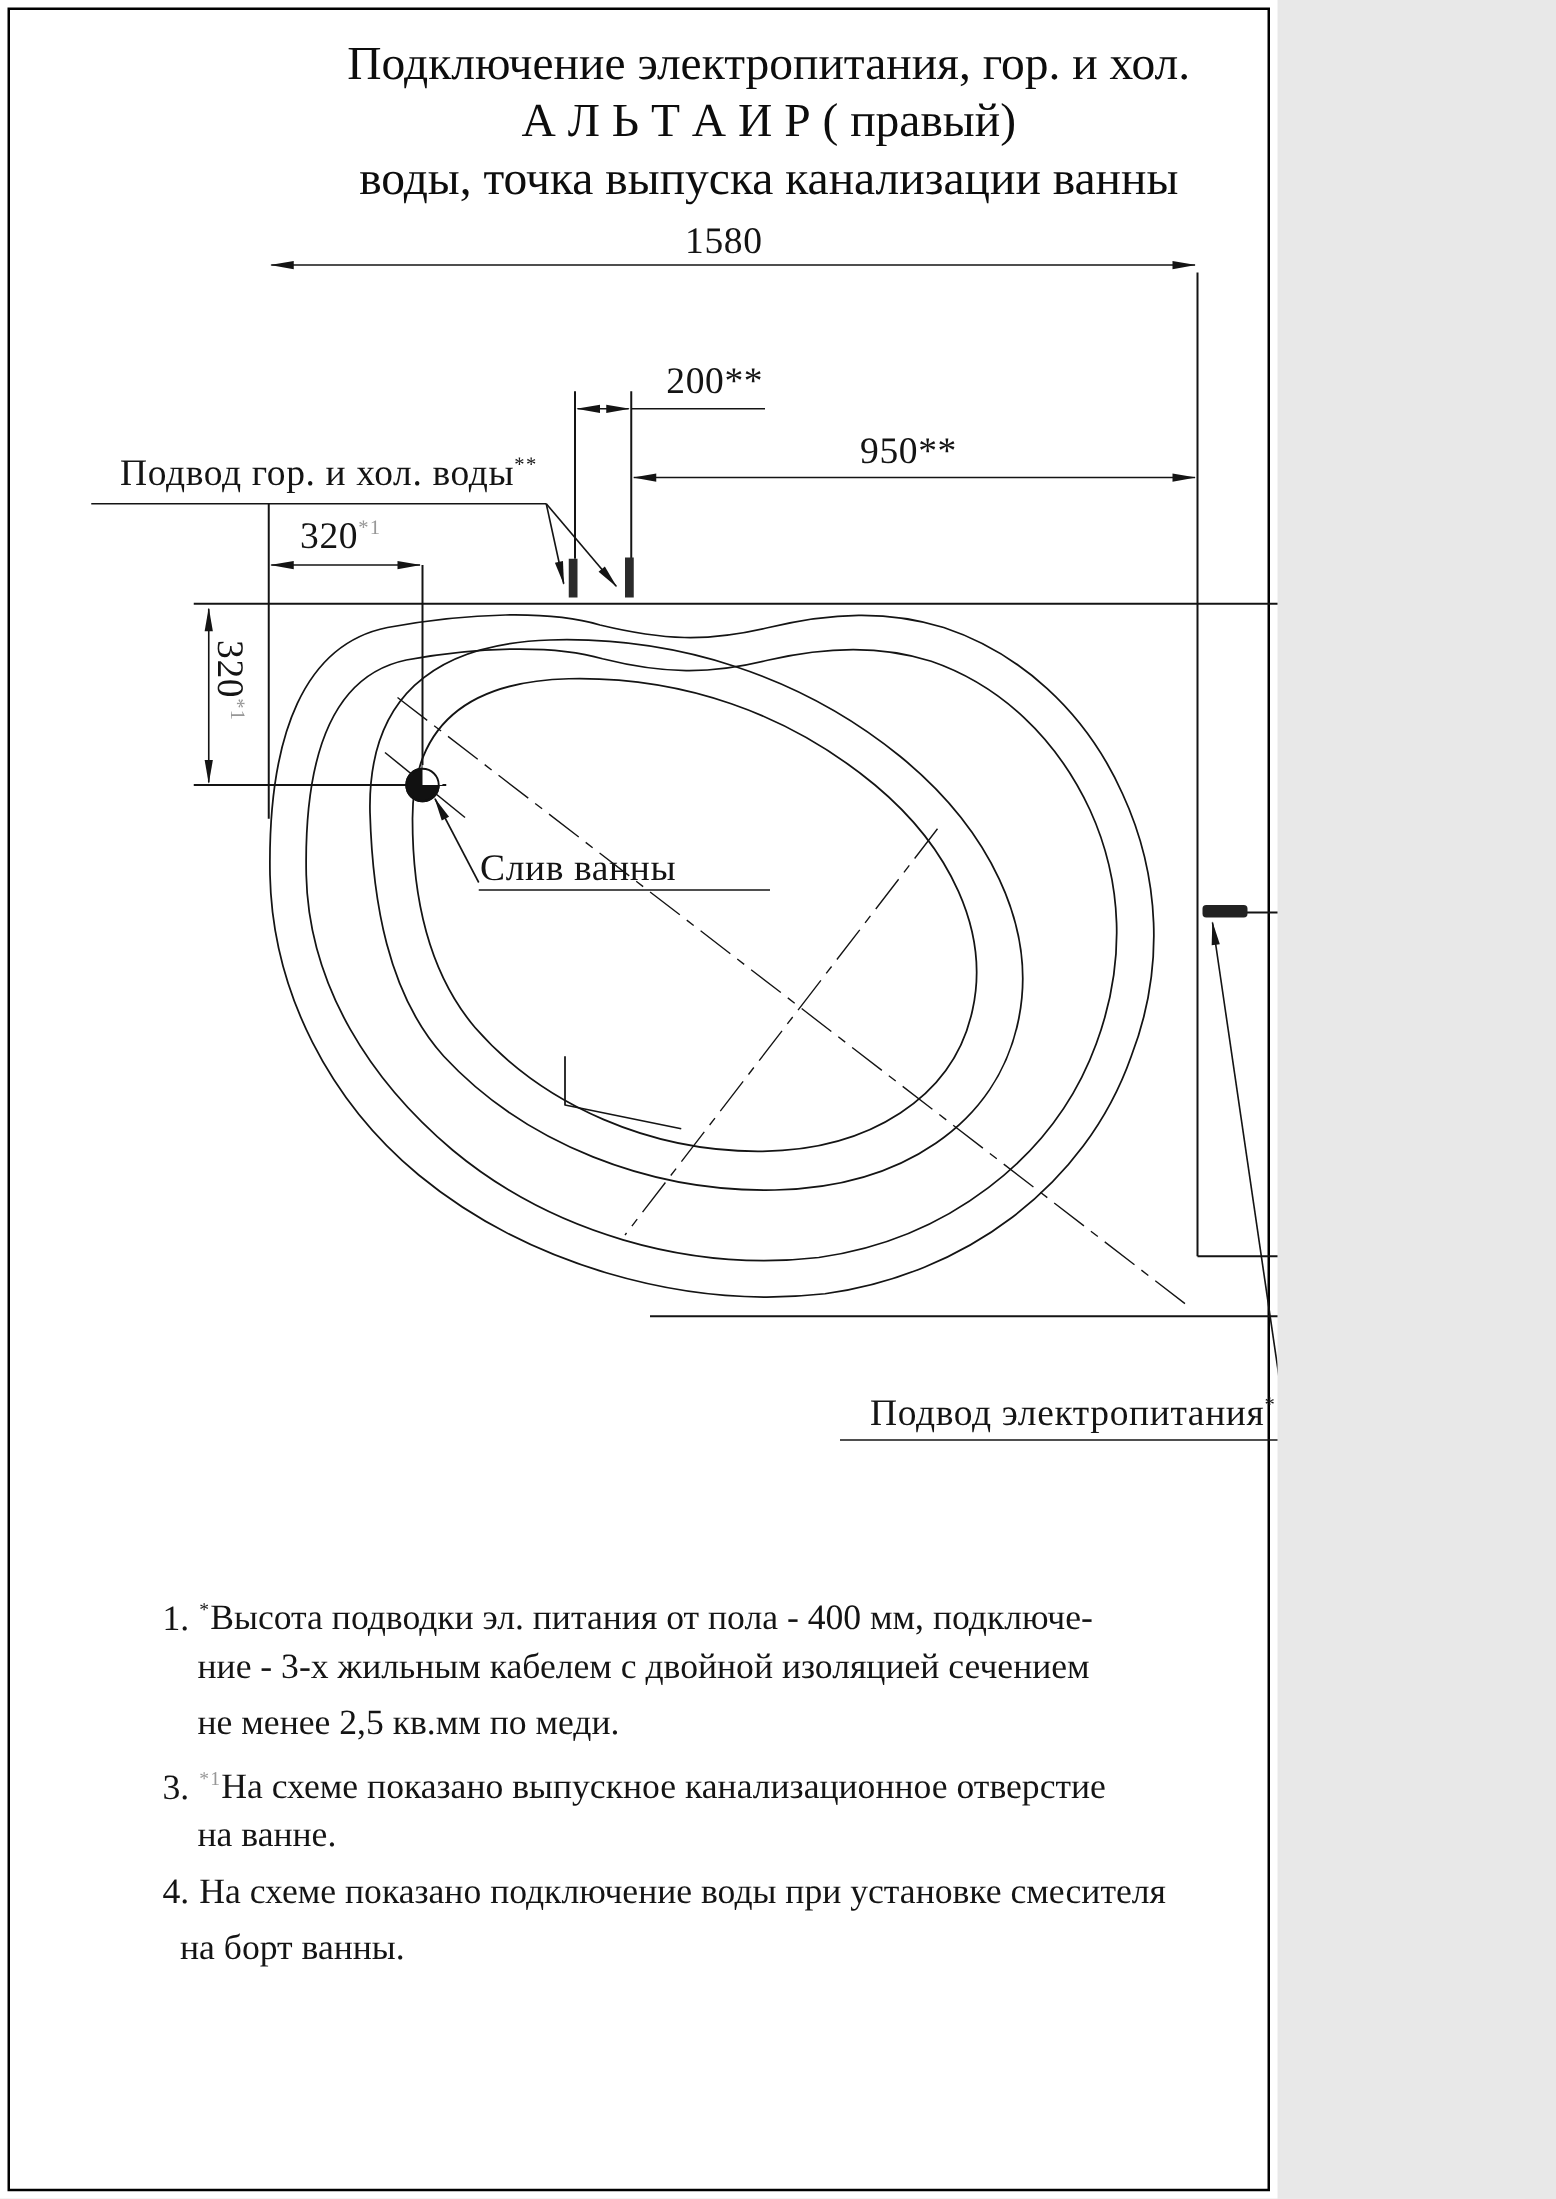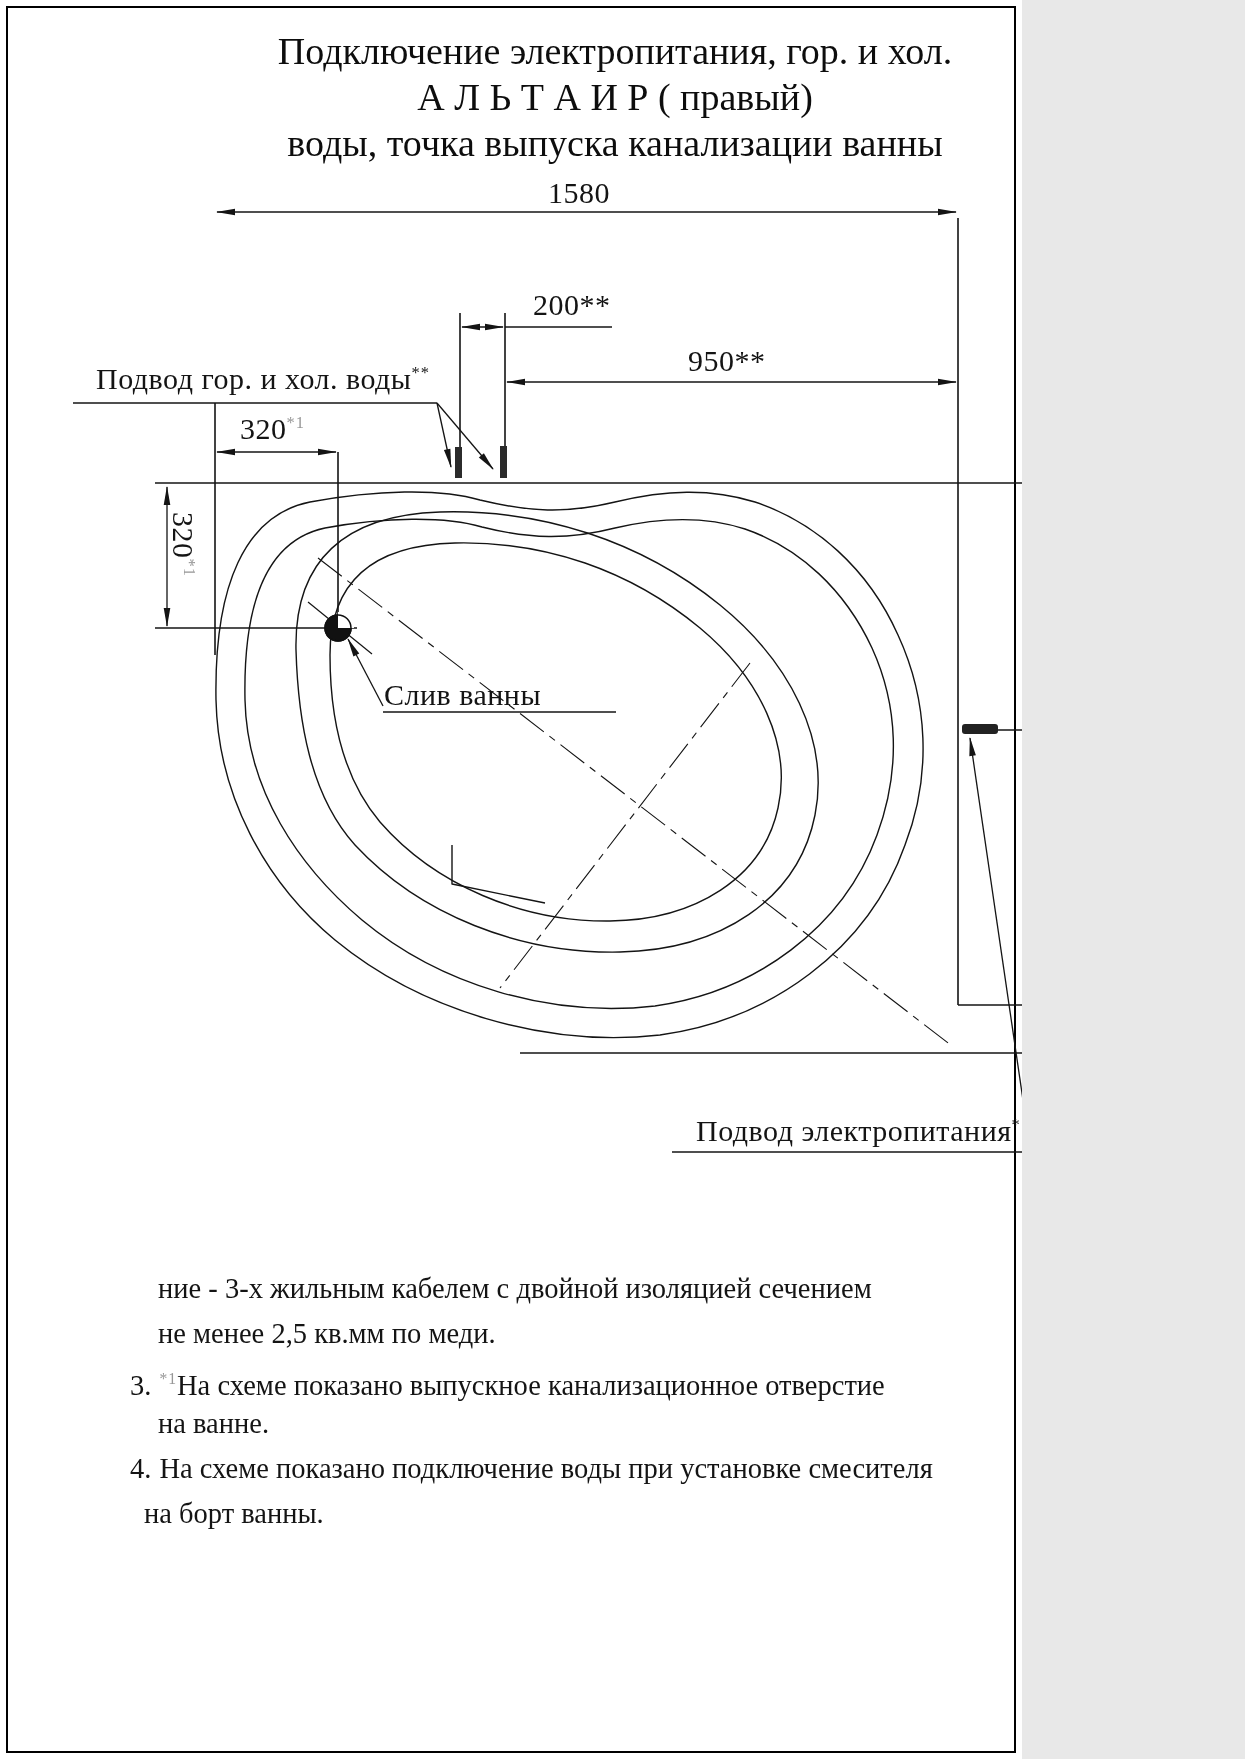--- a/index.html
+++ b/index.html
@@ -187,20 +187,23 @@
     <span>Подвод гор. и хол. воды</span><span class="sup">**</span>
   </div>
 
   <div class="label" style="left:384px;top:678px;">Слив ванны</div>
 
   <div class="label" style="left:658px;top:1114px;margin-left:38px;">
     <span>Подвод электропитания</span><span class="sup">*</span>
   </div>
 
   <div id="notes">
+    <div class="note-row">
+      <span class="note-num">1.</span><span class="sup">*</span><span>Высота подводки эл. питания от пола - 400 мм, подключе-</span>
+    </div>
     <div class="note-row cont">
       <span>ние - 3-х жильным кабелем с двойной изоляцией сечением</span>
     </div>
     <div class="note-row cont">
       <span>не менее 2,5 кв.мм по меди.</span>
     </div>
     <div class="note-row">
       <span class="note-num">3.</span><span class="sup gray">*1</span><span>На схеме показано выпускное канализационное отверстие</span>
     </div>
     <div class="note-row cont">

